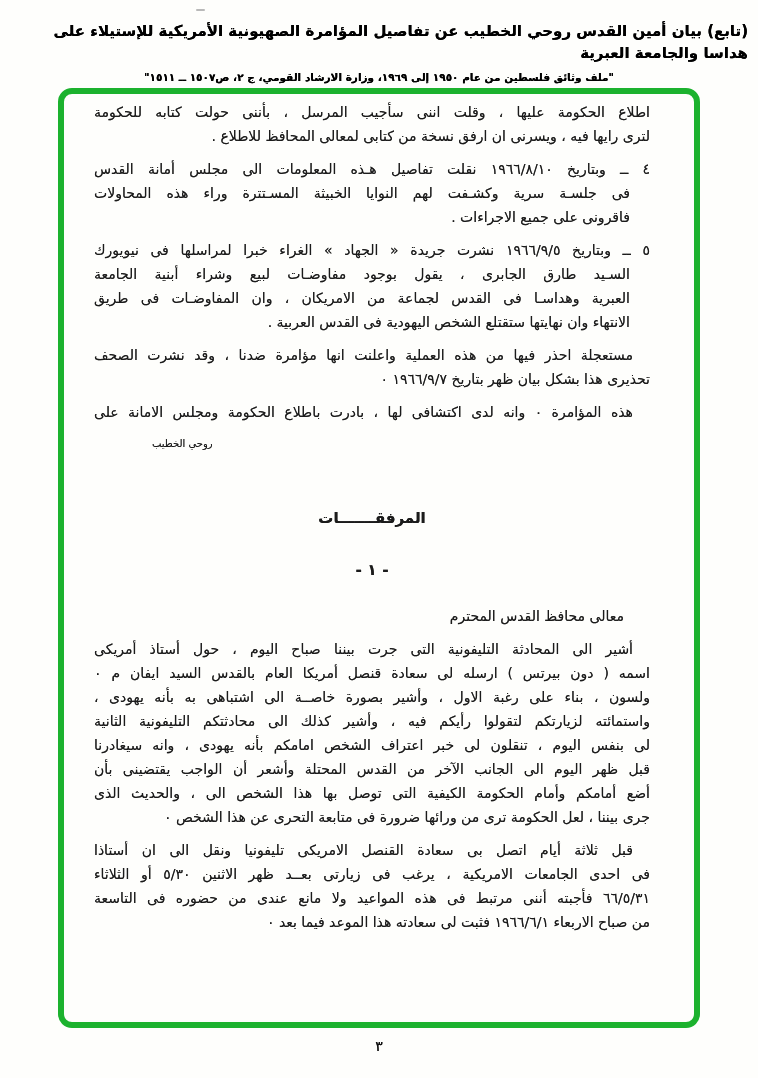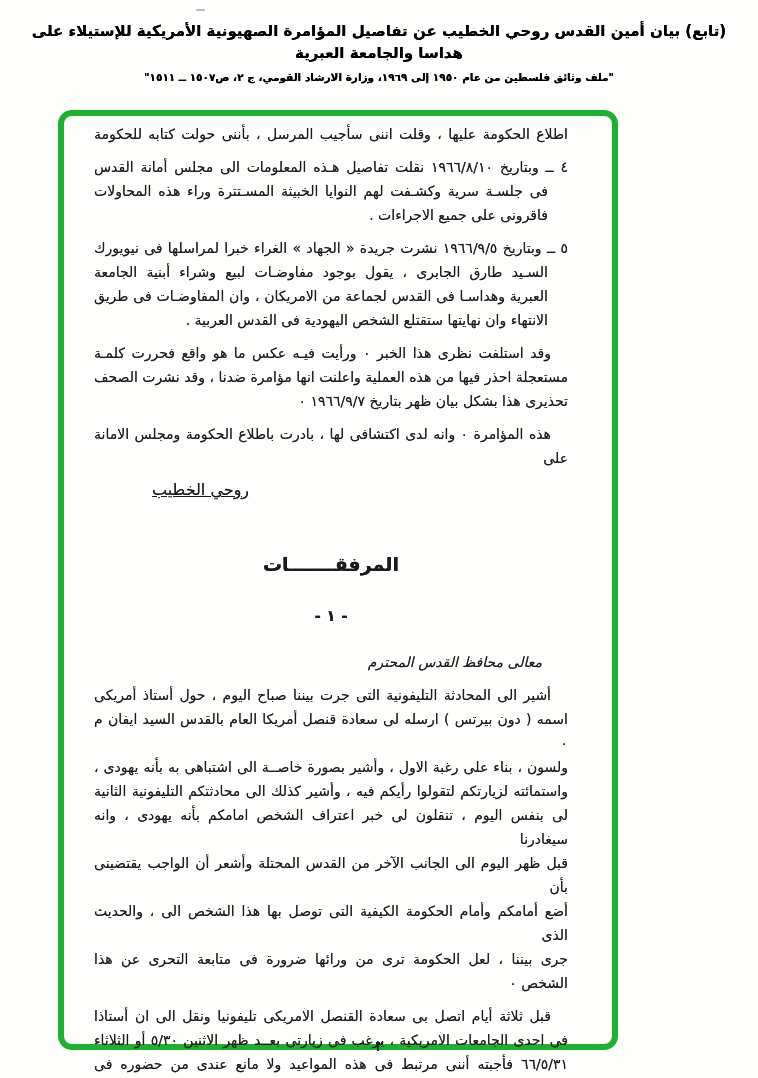--- a/index.html
+++ b/index.html
@@ -5,55 +5,55 @@
   * { margin: 0; padding: 0; box-sizing: border-box; }
   html, body { background: #ffffff; }
   body { width: 758px; height: 1078px; position: relative; overflow: hidden;
          font-family: "DejaVu Sans", sans-serif; }
   .page { position: absolute; inset: 0; background: #fefefc; direction: rtl; }
 
   
   .header { position: absolute; top: 20px; left: 0; right: 0; text-align: center;
             direction: rtl; color: #000; }
   .header .title { font-size: 15px; font-weight: 700; line-height: 22px;
-                   text-shadow: 0 0 0.6px #000; padding: 0 10px; }
+                   text-shadow: 0 0 0.6px #000; padding: 0 10px; text-align: right; }
   .header .source { font-size: 10.5px; font-weight: 700; margin-top: 7px;
                     text-shadow: 0 0 0.4px #000; }
   .stray-mark { position: absolute; top: 9px; left: 196px; width: 9px; height: 2px;
                 background: #b9b9b9; border-radius: 1px; }
 
   
-  .doc-frame { position: absolute; top: 88px; left: 58px; width: 560px; height: 940px;
-               border: 6px solid #1cb22e; border-radius: 14px; background: transparent; margin-top: 22px; }
+  .doc-frame { position: absolute; top: 88px; left: 58px; width: 642px; height: 940px;
+               border: 6px solid #1cb22e; border-radius: 14px; background: transparent; }
   .doc-content { direction: rtl; padding: 6px 44px 0 30px; color: #1b1b1b;
                  font-size: 14px; line-height: 24px;
                  text-shadow: 0 0 0.35px rgba(20,20,20,.65); }
 
   .para + .para { margin-top: 9px; }
   .line { text-align: justify; text-align-last: justify; white-space: normal; }
   .line.last { text-align-last: right; }
 
   .para.numbered .line + .line { padding-right: 20px; }
   .para.indented .line:first-child { text-indent: 17px; }
 
   .para.signature { margin-top: 8px; }
   .para.signature .line { text-align: right; text-align-last: left; padding-left: 58px;
-                          font-size: 16px; text-decoration: underline; }
+                          font-size: 10px; }
 
   .para.heading { margin-top: 48px; }
   .para.heading .line { text-align: center; text-align-last: center;
-                        font-size: 19px; line-height: 28px; font-weight: 700;
+                        font-size: 15px; line-height: 28px; font-weight: 700;
                         text-shadow: 0 0 0.5px #111; }
 
   .para.subnumber { margin-top: 26px; }
   .para.subnumber .line { text-align: center; text-align-last: center;
                           font-size: 15.5px; font-weight: 700; letter-spacing: 1px; }
 
   .para.salutation { margin-top: 22px; }
-  .para.salutation .line { text-align: right; text-align-last: right; padding-right: 26px; font-style: italic; }
+  .para.salutation .line { text-align: right; text-align-last: right; padding-right: 26px; }
 
   
   .page-number { position: absolute; top: 1038px; left: 0; right: 0;
                  text-align: center; font-size: 14px; color: #111;
                  text-shadow: 0 0 0.4px #111; }
 </style>
 </head>
 <body>
 
 <div class="page">
@@ -62,34 +62,34 @@
 
   <div class="header">
     <div class="title">(تابع) بيان أمين القدس روحي الخطيب عن تفاصيل المؤامرة الصهيونية الأمريكية للإستيلاء على هداسا والجامعة العبرية</div>
     <div class="source">"ملف وثائق فلسطين من عام ١٩٥٠ إلى ١٩٦٩، وزارة الارشاد القومي، ج ٢، ص١٥٠٧ ــ ١٥١١"</div>
   </div>
 
   <div class="doc-frame" style="border-color: rgb(28, 178, 46);">
     <div class="doc-content">
         <div class="para continuation">
           <div class="line">اطلاع الحكومة عليها ، وقلت اننى سأجيب المرسل ، بأننى حولت كتابه للحكومة</div>
+          <div class="line last">لترى رايها فيه ، ويسرنى ان ارفق نسخة من كتابى لمعالى المحافظ للاطلاع .</div>
         </div>
         <div class="para numbered">
           <div class="line">٤ ــ وبتاريخ ١٩٦٦/٨/١٠ نقلت تفاصيل هـذه المعلومات الى مجلس أمانة القدس</div>
           <div class="line">فى جلسـة سرية وكشـفت لهم النوايا الخبيثة المسـتترة وراء هذه المحاولات</div>
           <div class="line last">فاقرونى على جميع الاجراءات .</div>
         </div>
         <div class="para numbered">
           <div class="line">٥ ــ وبتاريخ ١٩٦٦/٩/٥ نشرت جريدة « الجهاد » الغراء خبرا لمراسلها فى نيويورك</div>
           <div class="line">السـيد طارق الجابرى ، يقول بوجود مفاوضـات لبيع وشراء أبنية الجامعة</div>
           <div class="line">العبرية وهداسـا فى القدس لجماعة من الامريكان ، وان المفاوضـات فى طريق</div>
           <div class="line last">الانتهاء وان نهايتها ستقتلع الشخص اليهودية فى القدس العربية .</div>
         </div>
         <div class="para indented">
-          <div class="line">وقد استلفت نظرى هذا الخبر ٠ ورأيت فيـه عكس ما هو واقع فحررت كلمـة</div>
           <div class="line">مستعجلة احذر فيها من هذه العملية واعلنت انها مؤامرة ضدنا ، وقد نشرت الصحف</div>
           <div class="line last">تحذيرى هذا بشكل بيان ظهر بتاريخ ١٩٦٦/٩/٧ ٠</div>
         </div>
         <div class="para indented">
           <div class="line">هذه المؤامرة ٠ وانه لدى اكتشافى لها ، بادرت باطلاع الحكومة ومجلس الامانة على</div>
         </div>
         <div class="para signature">
           <div class="line last">روحي الخطيب</div>
         </div>
         <div class="para heading">

